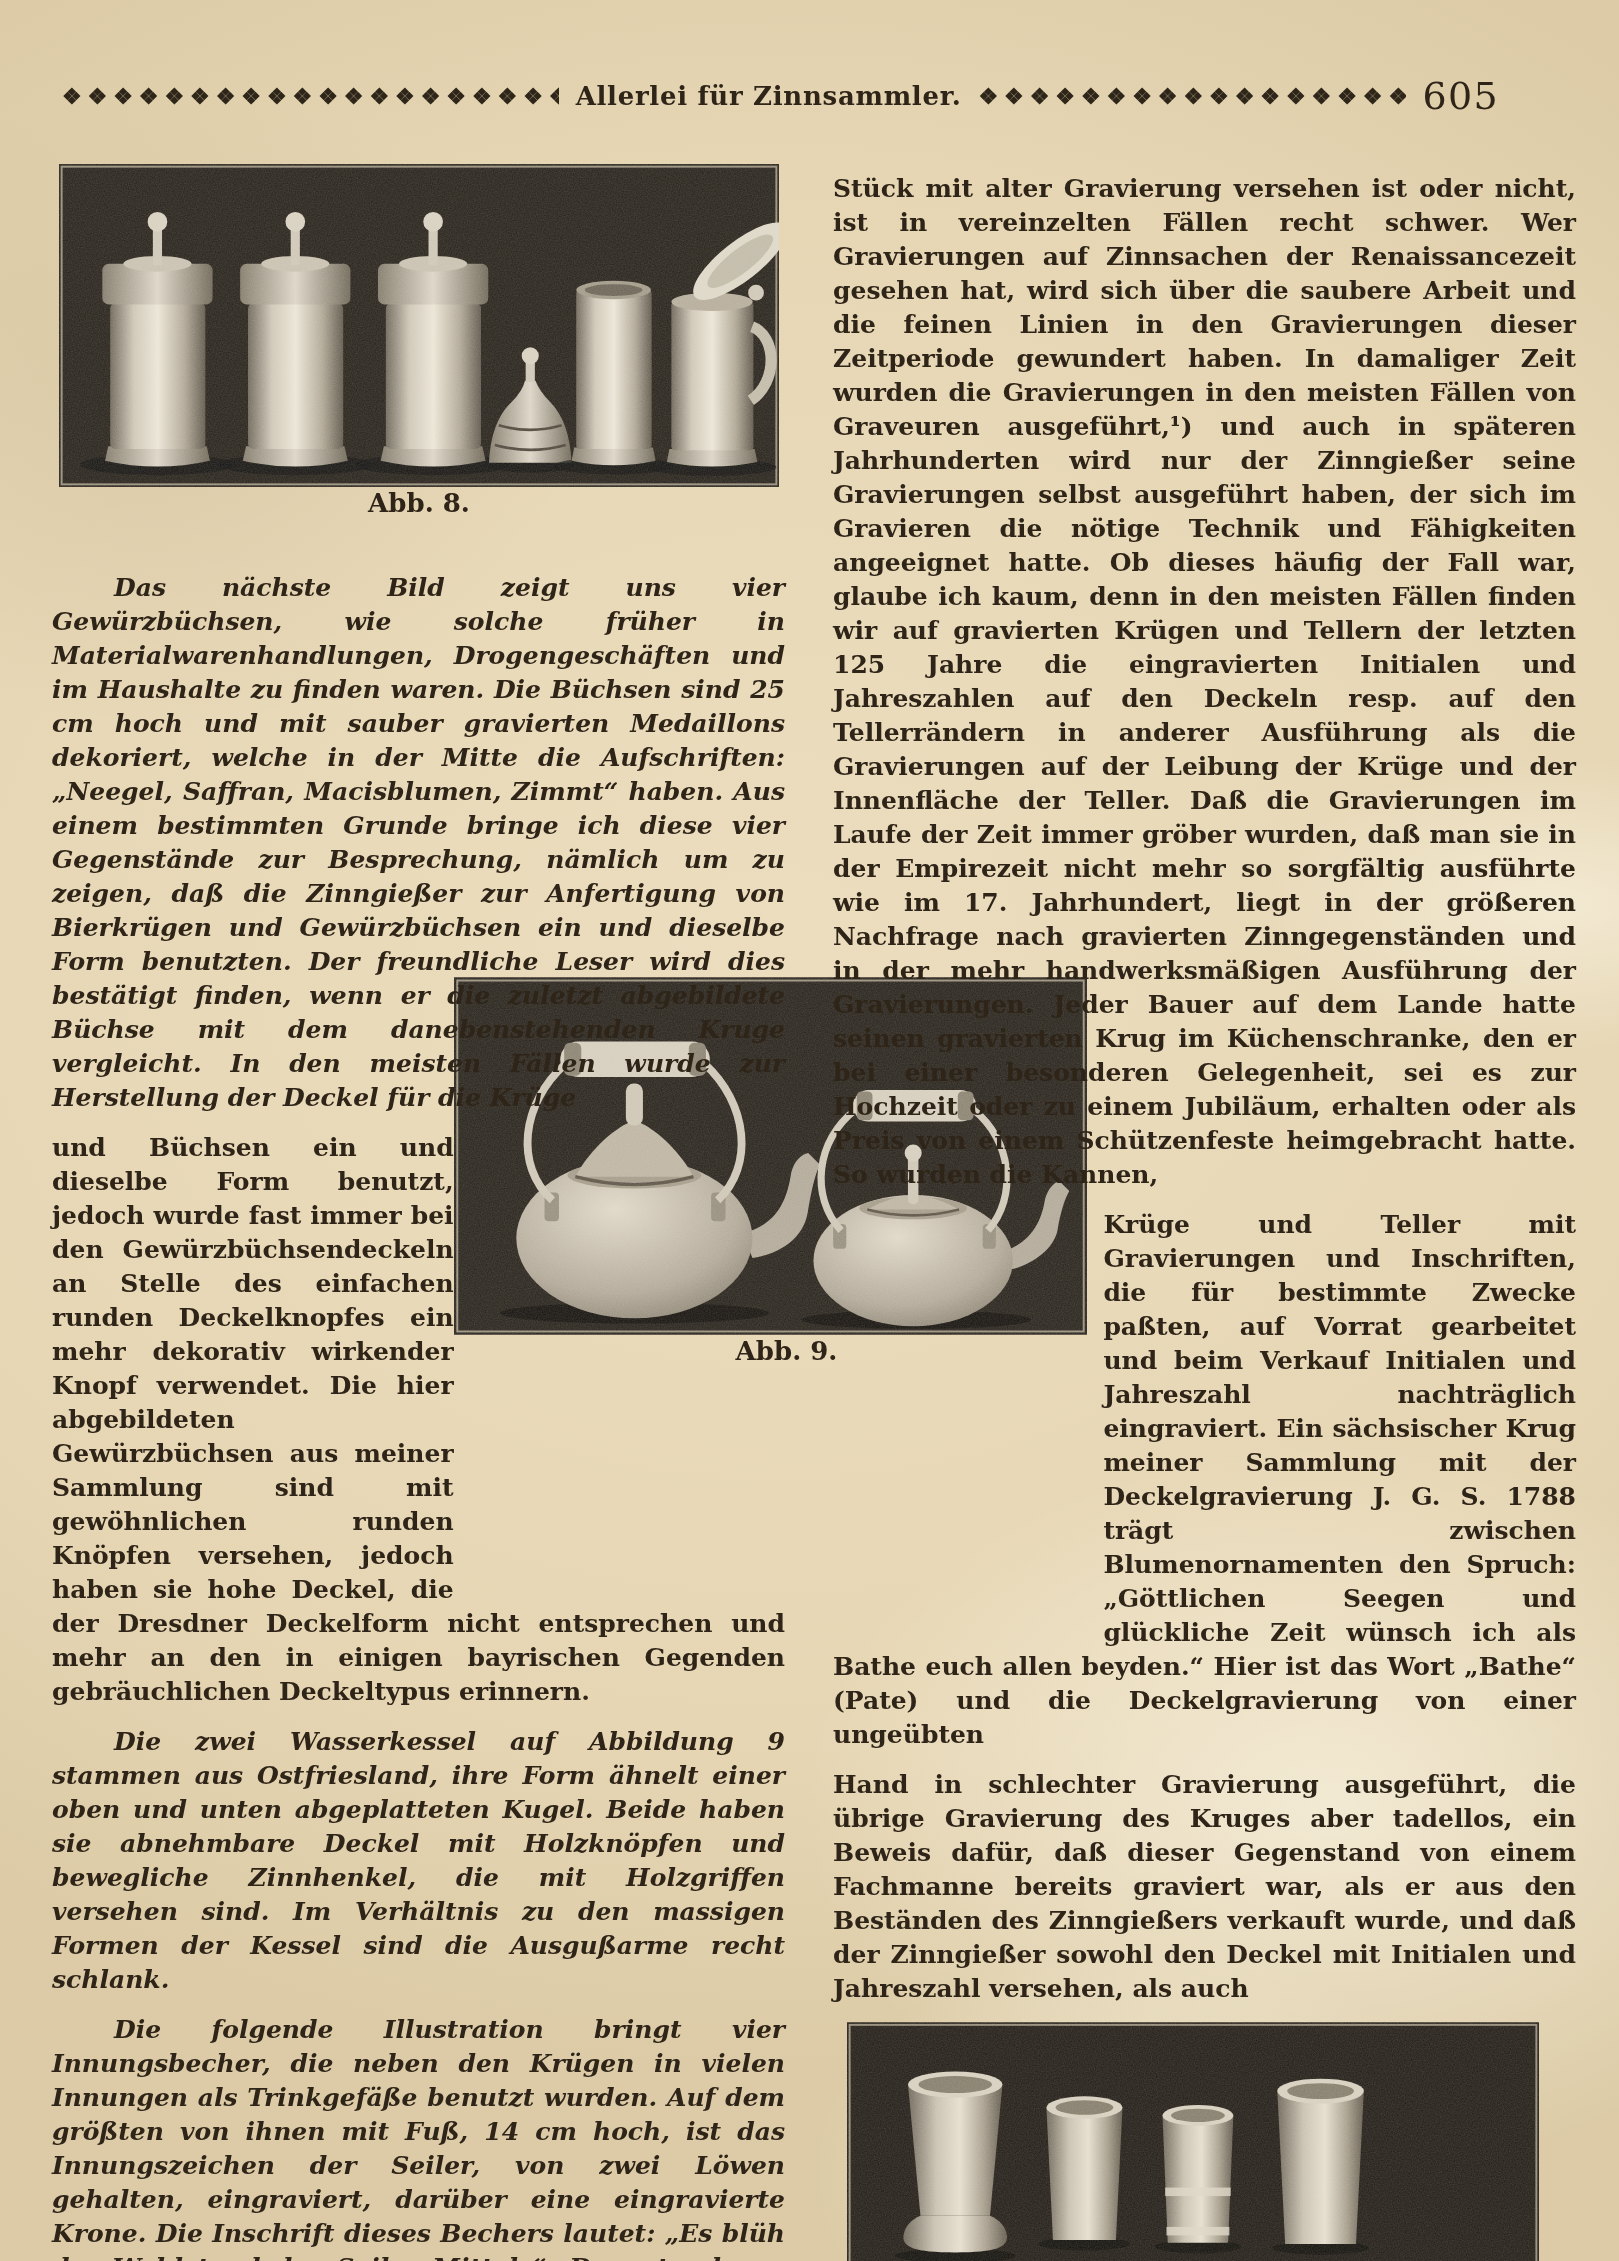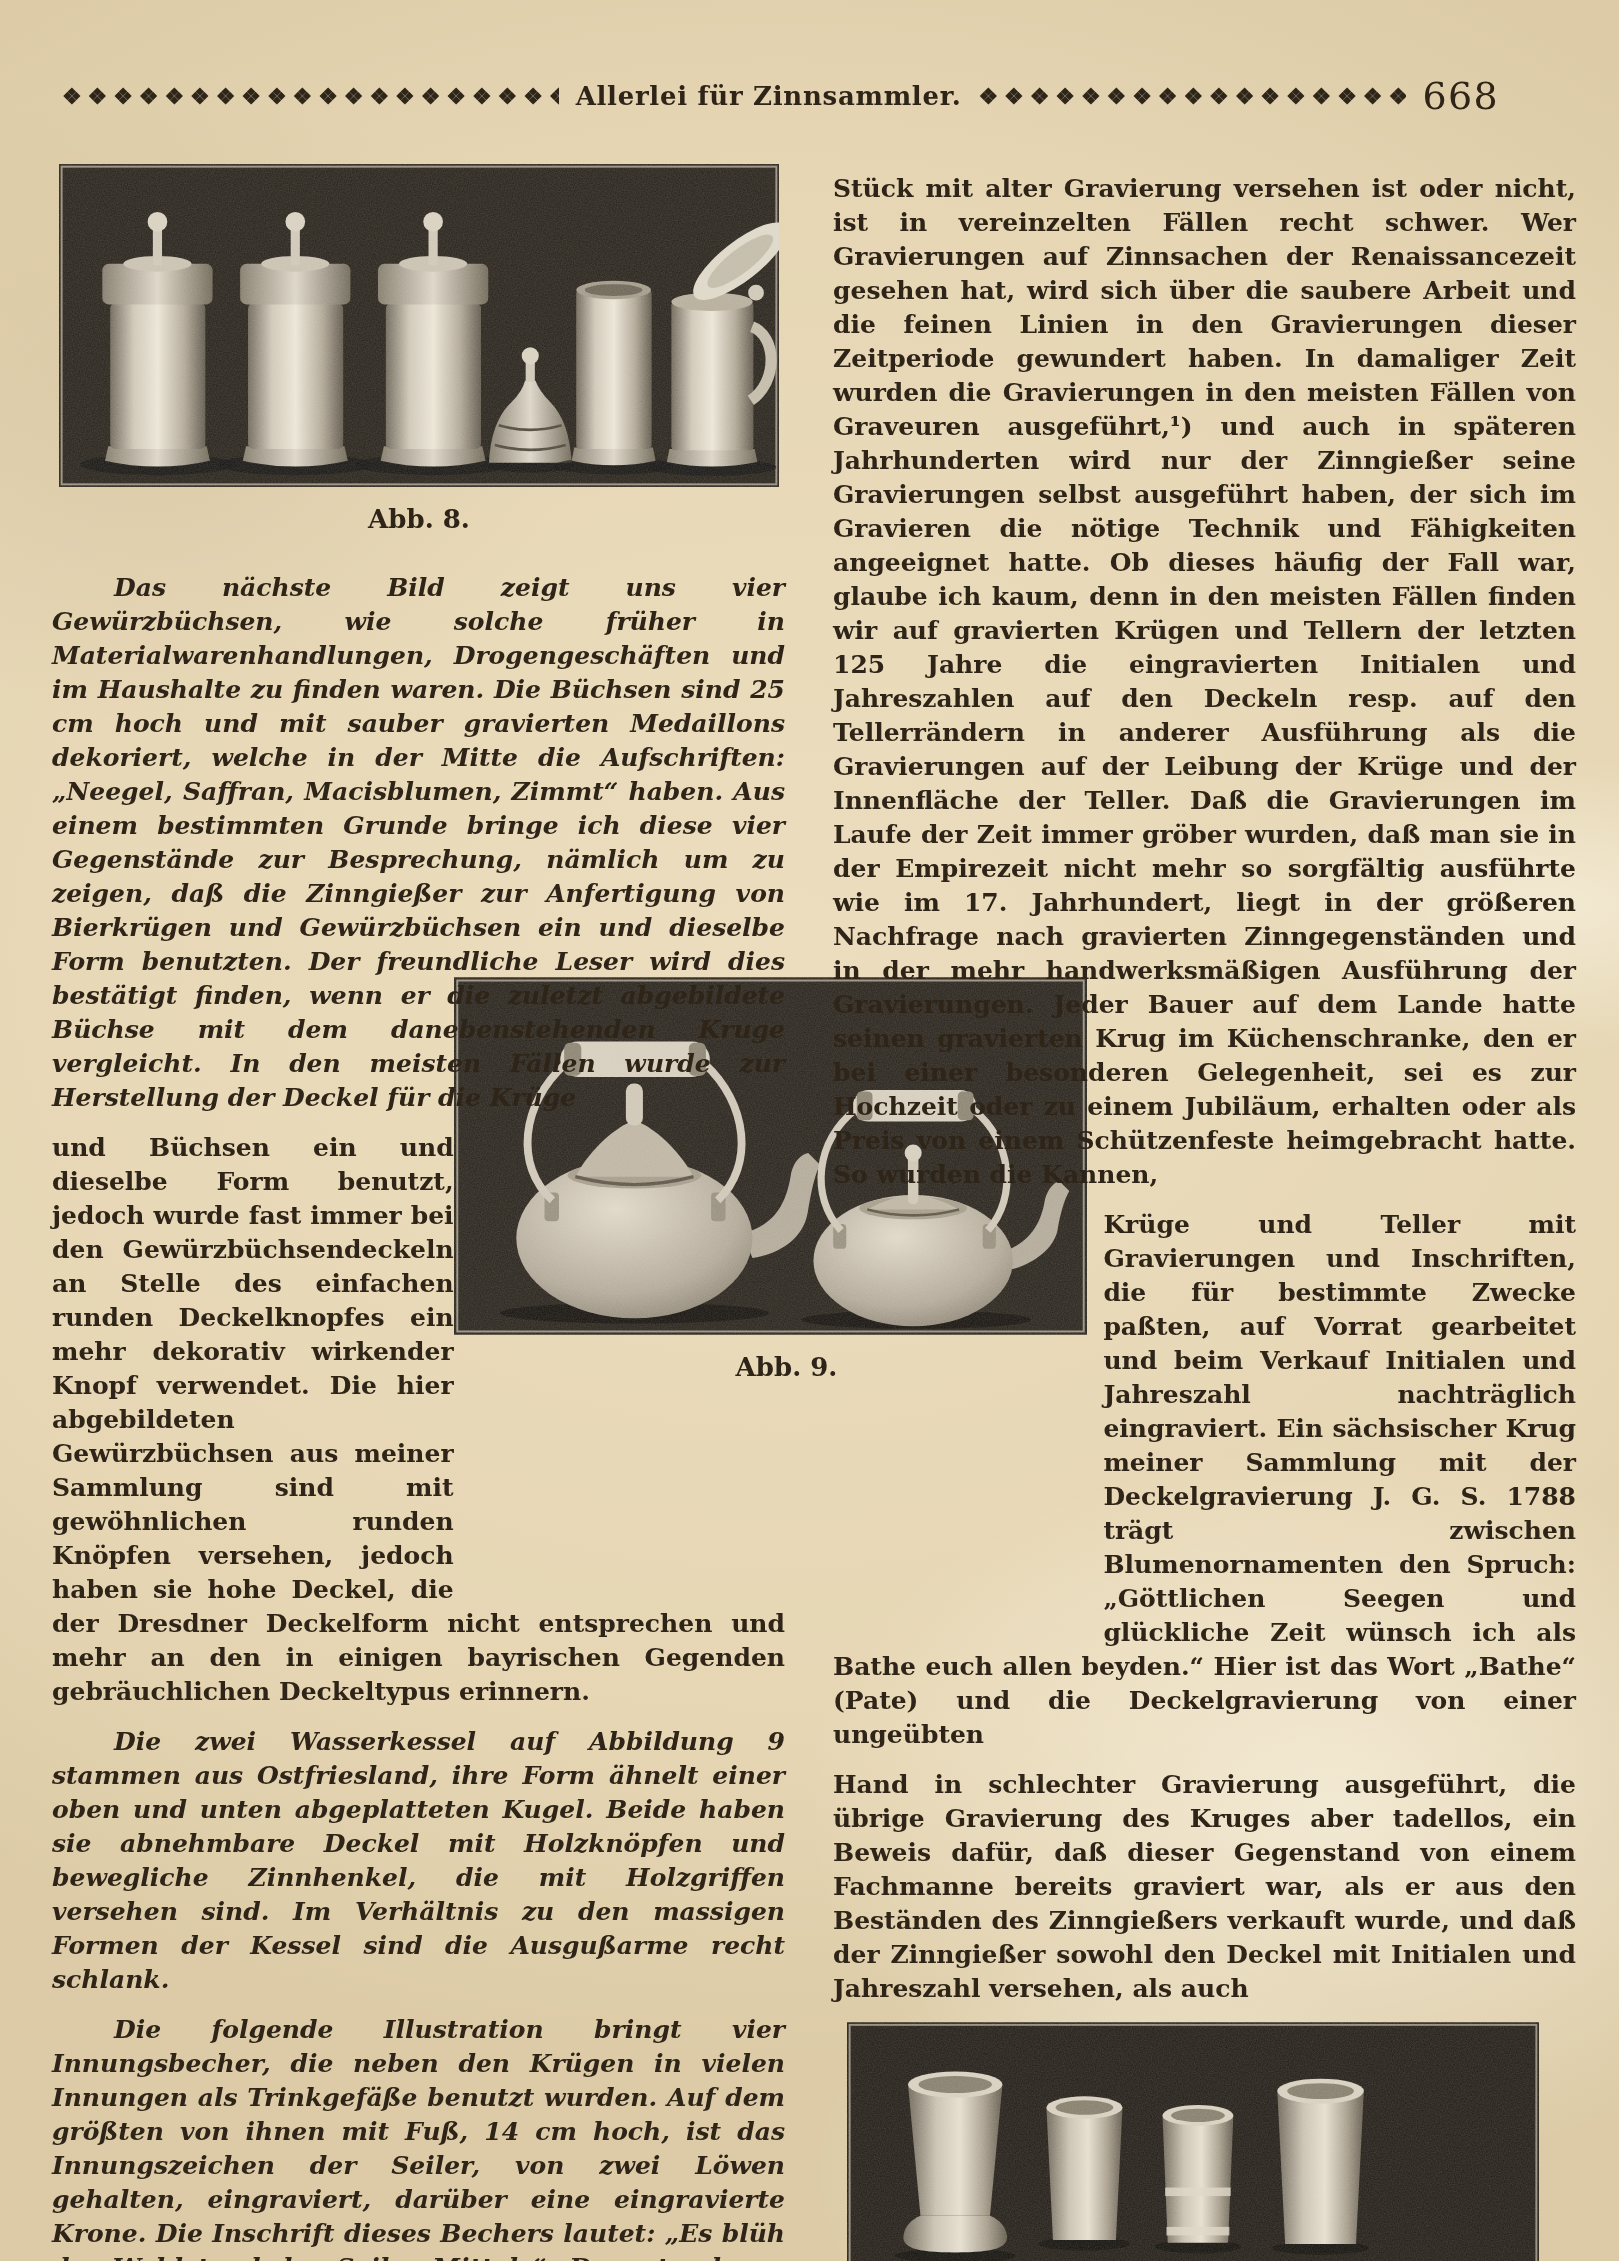--- a/index.html
+++ b/index.html
@@ -26,35 +26,35 @@
   .ind{text-indent:62px;font-style:italic;}
   #leftcol{left:36px;top:555px;width:765px;}
   #rightcol{left:817px;top:156px;width:775px;}
   .float-r{float:right;width:331px;height:459px;margin-left:16.4px;}
   .float-l{float:left;width:270px;height:433px;margin-right:16.4px;}
   
   .fig{position:absolute;}
   #fig8{left:59px;top:164px;width:720px;}
   #fig9{left:454px;top:977px;width:665px;}
   .fig svg{display:block;}
-  .caption{font-weight:700;font-size:26px;text-align:center;margin-top:17px;}
+  .caption{font-weight:700;font-size:26px;text-align:center;margin-top:1px;}
   .fig10wrap{margin:11.8px 0 0 29.5px;width:692px;}
   .fig10wrap .caption{margin-top:14.4px;}
   figure{margin:0;padding:0;}
 </style>
 </head>
 <body>
 
 <div class="page">
 
   <div class="header">
     <span class="chain">❖❖❖❖❖❖❖❖❖❖❖❖❖❖❖❖❖❖❖❖❖❖❖❖</span>
     <span class="title">Allerlei für Zinnsammler.</span>
     <span class="chain right">❖❖❖❖❖❖❖❖❖❖❖❖❖❖❖❖❖❖❖❖</span>
-    <span class="pagenum">668</span>
+    <span class="pagenum">605</span>
   </div>
 
   <figure class="fig" id="fig8">
     <svg width="720" height="323" viewBox="0 0 1097 492">
       <defs>
         <linearGradient id="cylA" x1="0" y1="0" x2="1" y2="0">
           <stop offset="0" stop-color="#6e675a"></stop>
             <stop offset="0.25" stop-color="#cfc7b8"></stop>
           <stop offset="0.5" stop-color="#ece6d8"></stop>
             <stop offset="0.78" stop-color="#b0a796"></stop>

